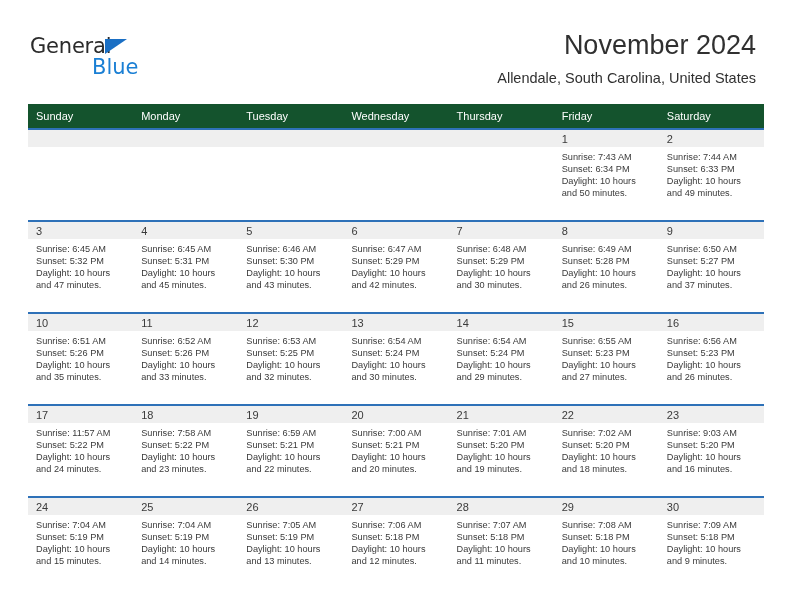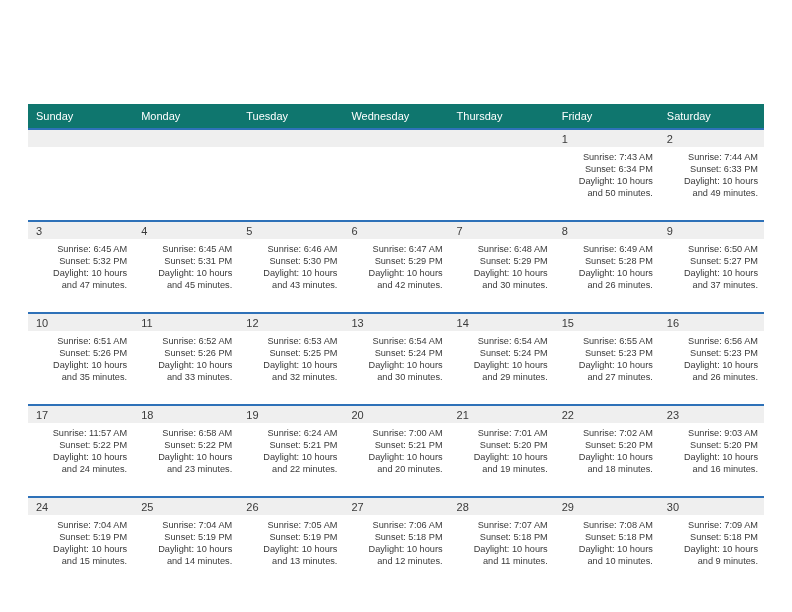--- a/index.html
+++ b/index.html
@@ -90,21 +90,21 @@
   
   .calendar {
     position: absolute;
     left: 28px;
     top: 104px;
     width: 736px;
     border-collapse: collapse;
     table-layout: fixed;
   }
   .calendar th {
-    background: #0f766e;
+    background: #14532d;
     color: #ffffff;
     font-size: 11px;
     font-weight: normal;
     text-align: left;
     padding: 6px 0 6px 8px;
     height: 10px;
     border: none;
   }
   .calendar td {
     vertical-align: top;
@@ -129,34 +129,42 @@
     line-height: 14px;
   }
   .cell-empty .date-band {
     background: #efefef;
   }
   .sun-info {
     padding: 4px 6px 0 8px;
     font-size: 9.2px;
     line-height: 12.1px;
     color: #3a3a3a;
-    text-align: right;
   }
   .sun-info div {
     white-space: nowrap;
   }
 </style>
 </head>
 <body>
 
 <div class="page">
 
   <div class="header">
 
-
+    <div class="brand">
+      <span class="brand-general">General</span>
+      <span class="brand-triangle"></span>
+      <span class="brand-blue">Blue</span>
+    </div>
+
+    <div class="title-block">
+      <h1 class="cal-title">November 2024</h1>
+      <h2 class="cal-subtitle">Allendale, South Carolina, United States</h2>
+    </div>
 
   </div>
 
   <table class="calendar">
     <thead>
       <tr>
         <th>Sunday</th>
         <th>Monday</th>
         <th>Tuesday</th>
         <th>Wednesday</th>
@@ -382,32 +390,32 @@
                 <div>Sunset: 5:22 PM</div>
                 <div>Daylight: 10 hours</div>
                 <div>and 24 minutes.</div>
               </div>
             </div>
           </td>
           <td>
             <div class="cell-inner">
               <div class="date-band">18</div>
               <div class="sun-info">
-                <div>Sunrise: 6:58 AM</div>
+                <div>Sunrise: 7:58 AM</div>
                 <div>Sunset: 5:22 PM</div>
                 <div>Daylight: 10 hours</div>
                 <div>and 23 minutes.</div>
               </div>
             </div>
           </td>
           <td>
             <div class="cell-inner">
               <div class="date-band">19</div>
               <div class="sun-info">
-                <div>Sunrise: 6:24 AM</div>
+                <div>Sunrise: 6:59 AM</div>
                 <div>Sunset: 5:21 PM</div>
                 <div>Daylight: 10 hours</div>
                 <div>and 22 minutes.</div>
               </div>
             </div>
           </td>
           <td>
             <div class="cell-inner">
               <div class="date-band">20</div>
               <div class="sun-info">

